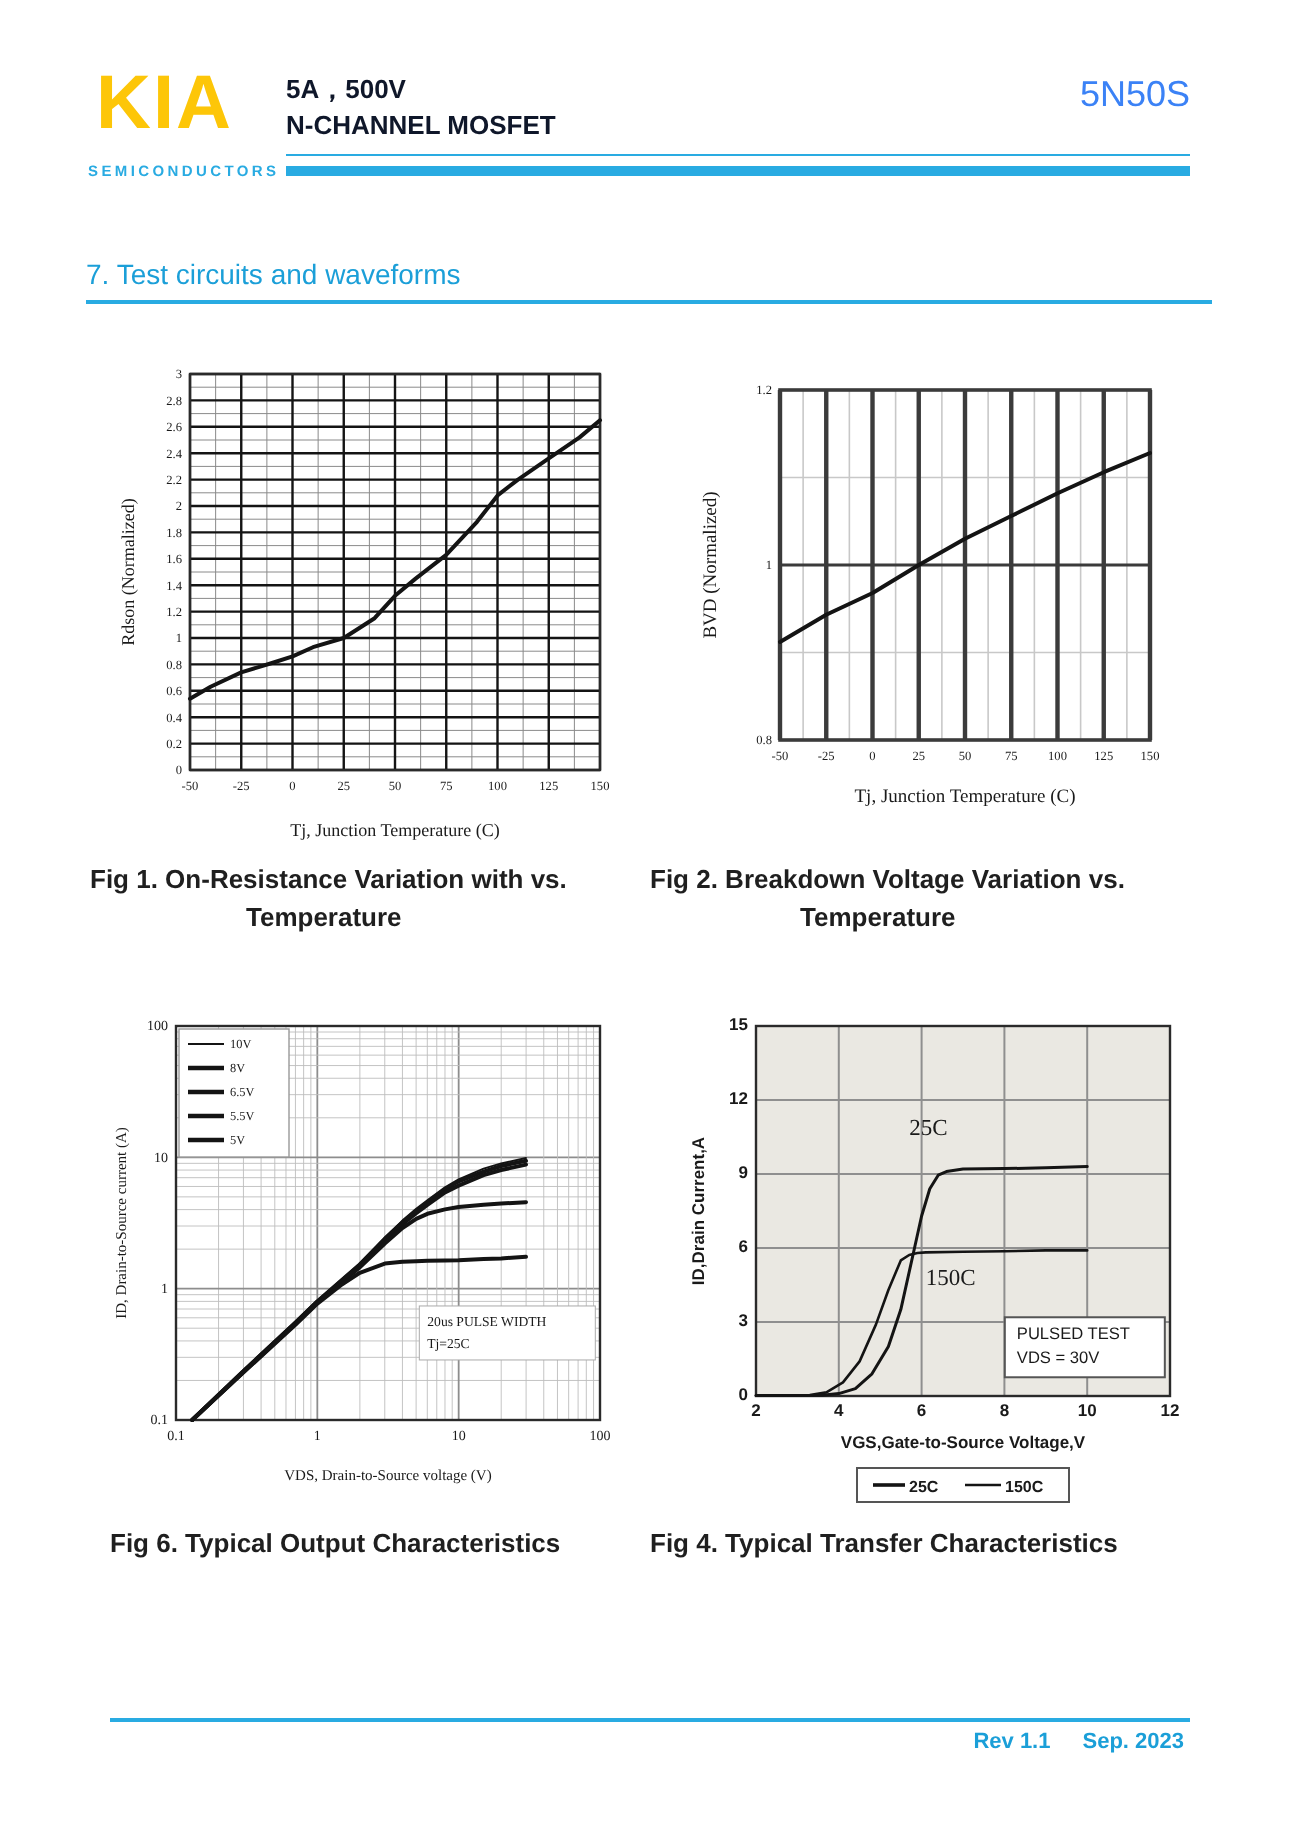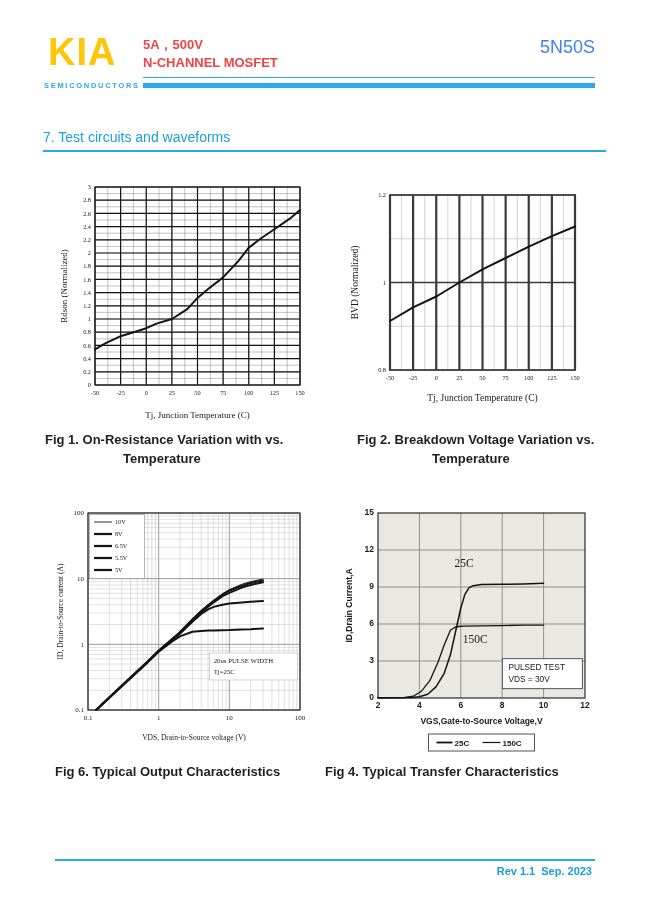--- a/index.html
+++ b/index.html
@@ -3,48 +3,48 @@
 <meta charset="utf-8">
 <style>
   html,body{margin:0;padding:0;background:#fff;}
   .page{position:relative;width:649px;height:917px;background:#ffffff;overflow:hidden;
         font-family:"Liberation Sans",sans-serif;border-radius:30px;}
   
   .logo{position:absolute;left:48px;top:33px;font-size:38px;font-weight:bold;
         color:#fdc608;letter-spacing:1px;line-height:1;}
   .logo-sub{position:absolute;left:44px;top:81px;font-size:7.5px;font-weight:bold;
         color:#29abe2;letter-spacing:1.7px;}
-  .spec{position:absolute;left:143px;top:36px;color:#ef4444;font-weight:bold;
+  .spec{position:absolute;left:143px;top:36px;color:#0f172a;font-weight:bold;
         font-size:13px;line-height:18px;}
   .part{position:absolute;right:54px;top:38px;font-size:18px;color:#3b82f6;line-height:1;}
   .hr-thin{position:absolute;left:143px;top:77px;width:452px;height:1px;background:#29abe2;}
   .hr-thick{position:absolute;left:143px;top:83px;width:452px;height:5px;background:#29abe2;}
   
   .section-title{position:absolute;left:43px;top:129px;font-size:14px;color:#1b9fd8;}
   .section-underline{position:absolute;left:43px;top:150px;width:563px;height:1.5px;background:#29abe2;}
   
   .chart{position:absolute;}
   #svg-fig1{left:55px;top:175px;}
   #svg-fig2{left:340px;top:175px;}
   #svg-fig3{left:55px;top:503px;}
   #svg-fig4{left:340px;top:503px;}
   
   .caption{position:absolute;font-size:13px;font-weight:bold;color:#1f1f1f;line-height:19px;}
   #cap1{left:45px;top:430px;width:280px;}
-  #cap2{left:325px;top:430px;width:290px;margin-left:32px;}
+  #cap2{left:325px;top:430px;width:290px;}
   #cap3{left:55px;top:762px;}
   #cap4{left:325px;top:762px;}
   .cap-indent1{padding-left:78px;}
   .cap-indent2{padding-left:75px;}
   
   .footer-line{position:absolute;left:55px;top:859px;width:540px;height:1.5px;background:#29abe2;}
   .footer-page{position:absolute;left:0;top:865px;width:649px;text-align:center;
         color:#1b9fd8;font-weight:bold;font-size:11px;}
   .footer-rev{position:absolute;right:57px;top:865px;color:#1b9fd8;font-weight:bold;font-size:11px;}
-  .footer-rev span + span{margin-left:6px;}
+  .footer-rev span + span{margin-left:16px;}
 </style>
 </head>
 <body>
 
 <div class="page">
 
   <div class="logo">KIA</div>
   <div class="logo-sub">SEMICONDUCTORS</div>
   <div class="spec">
     <div>5A，500V</div>

